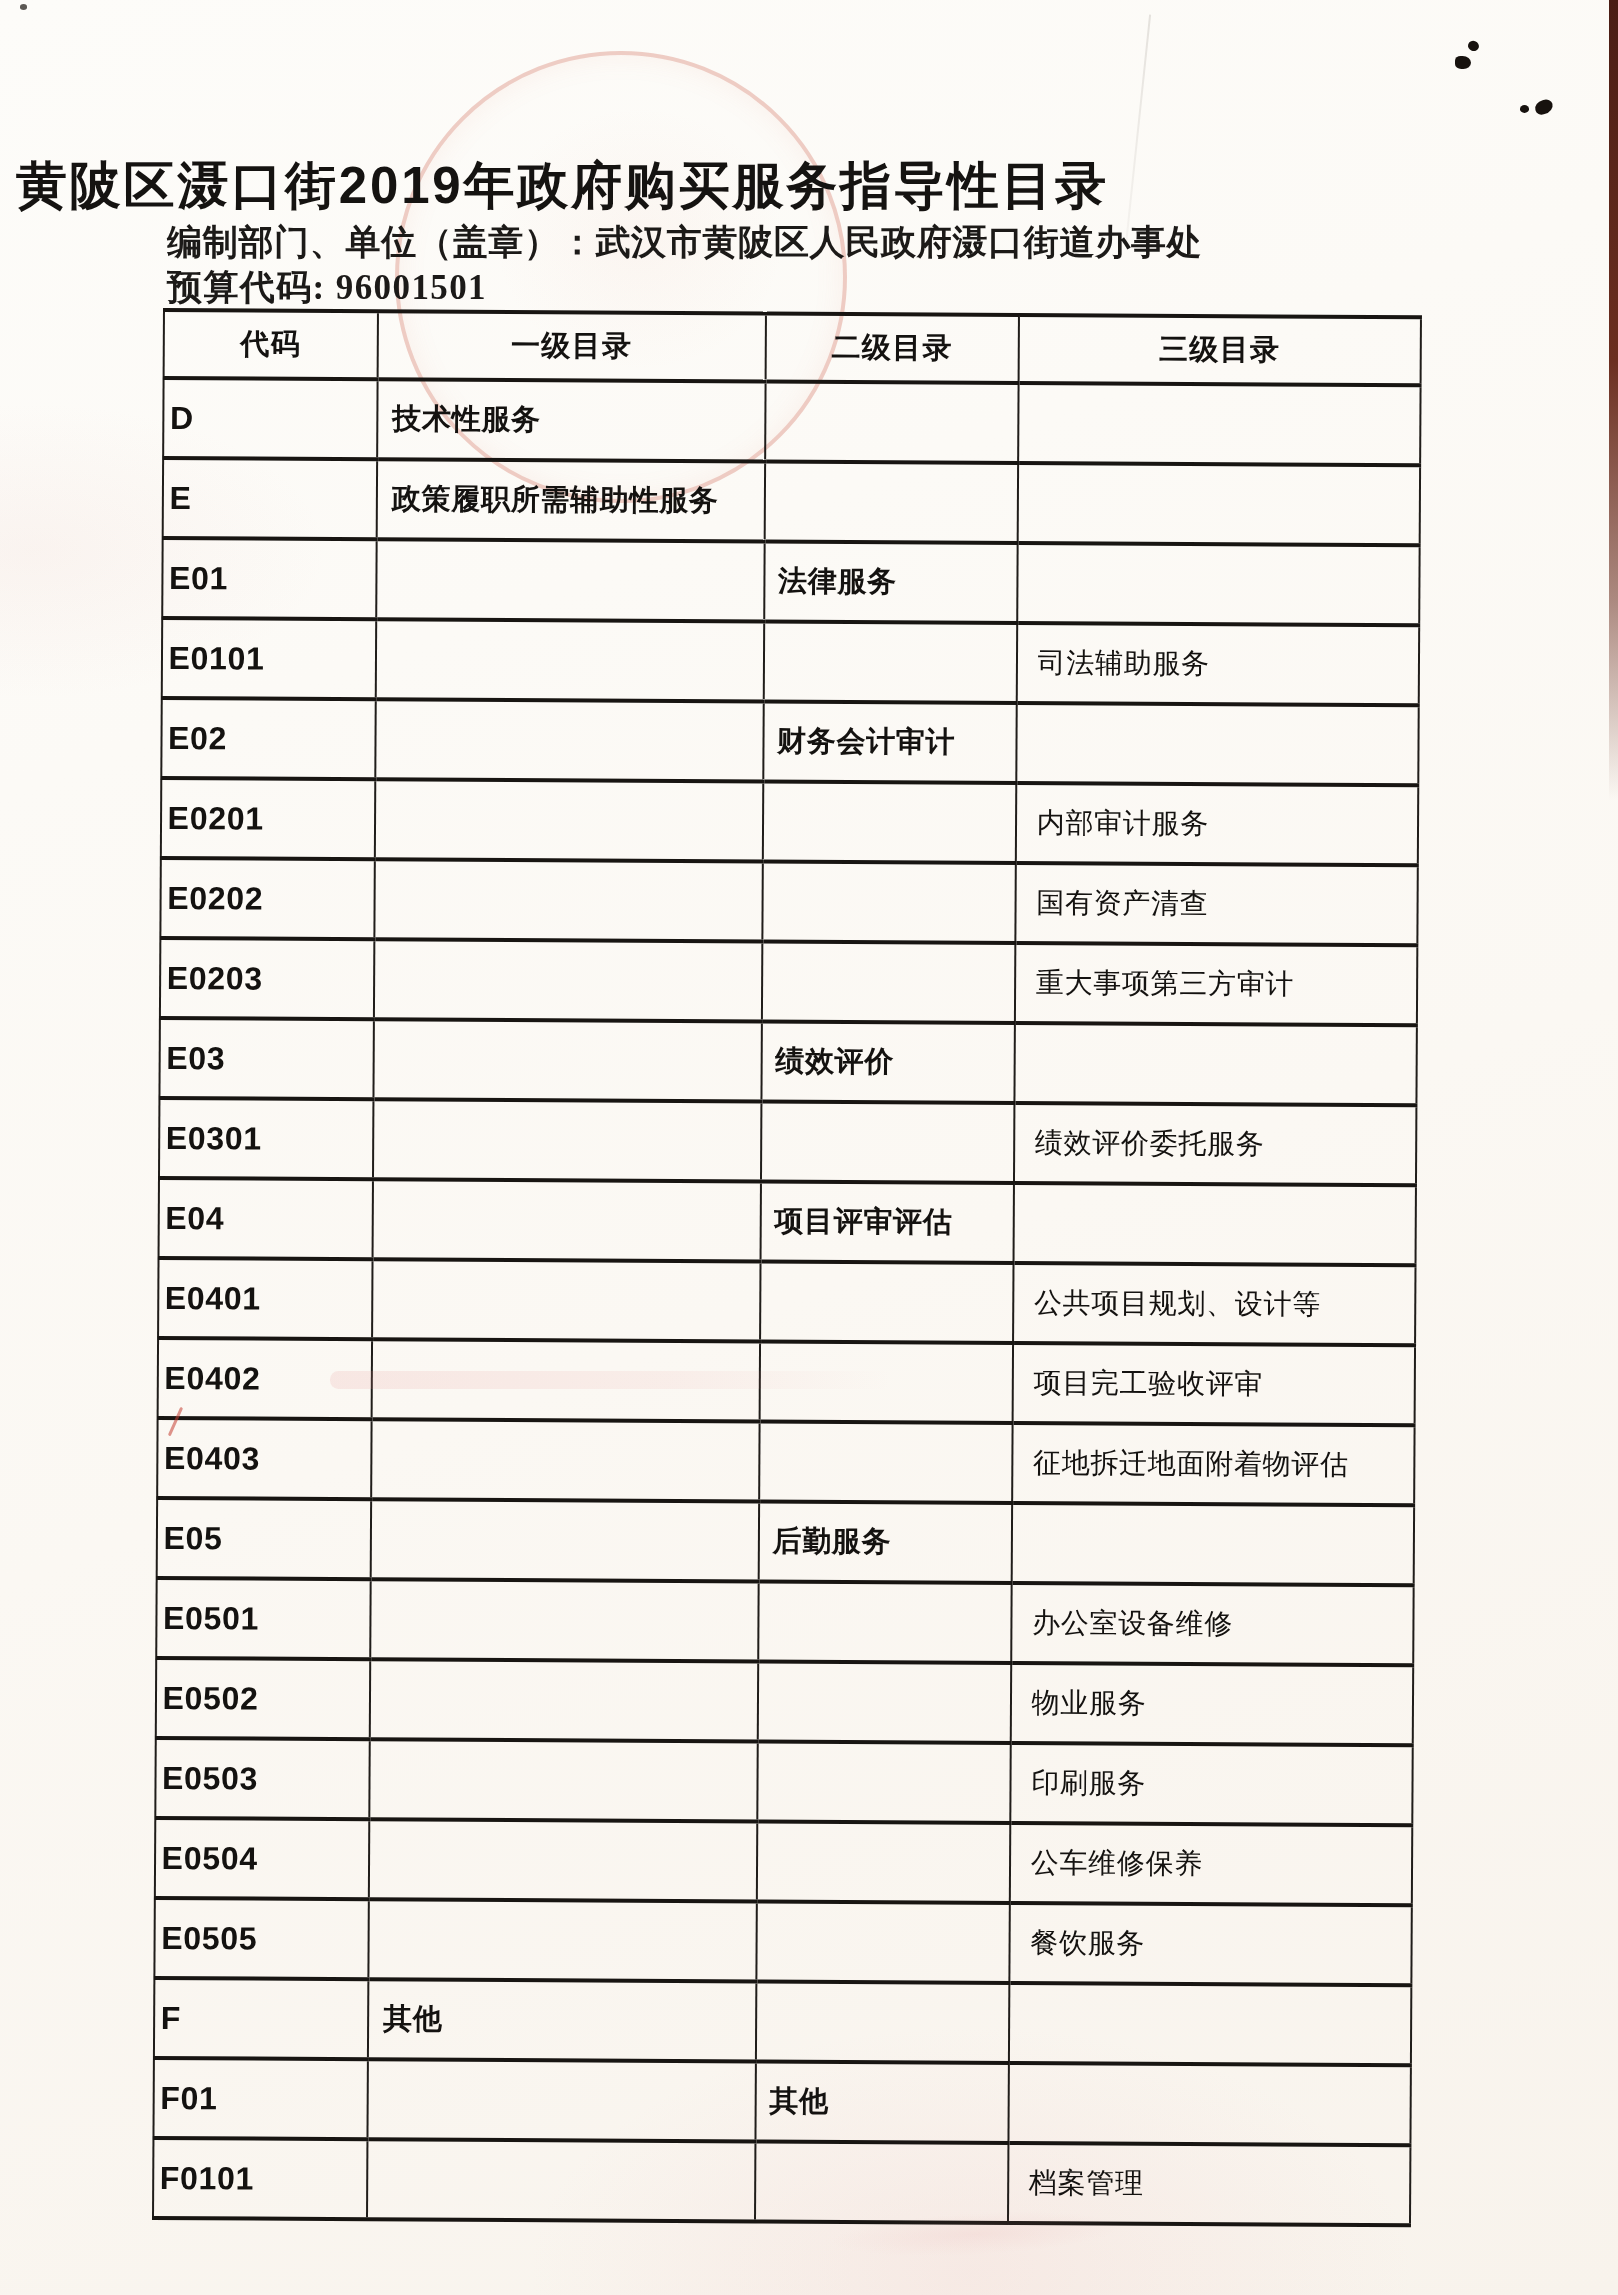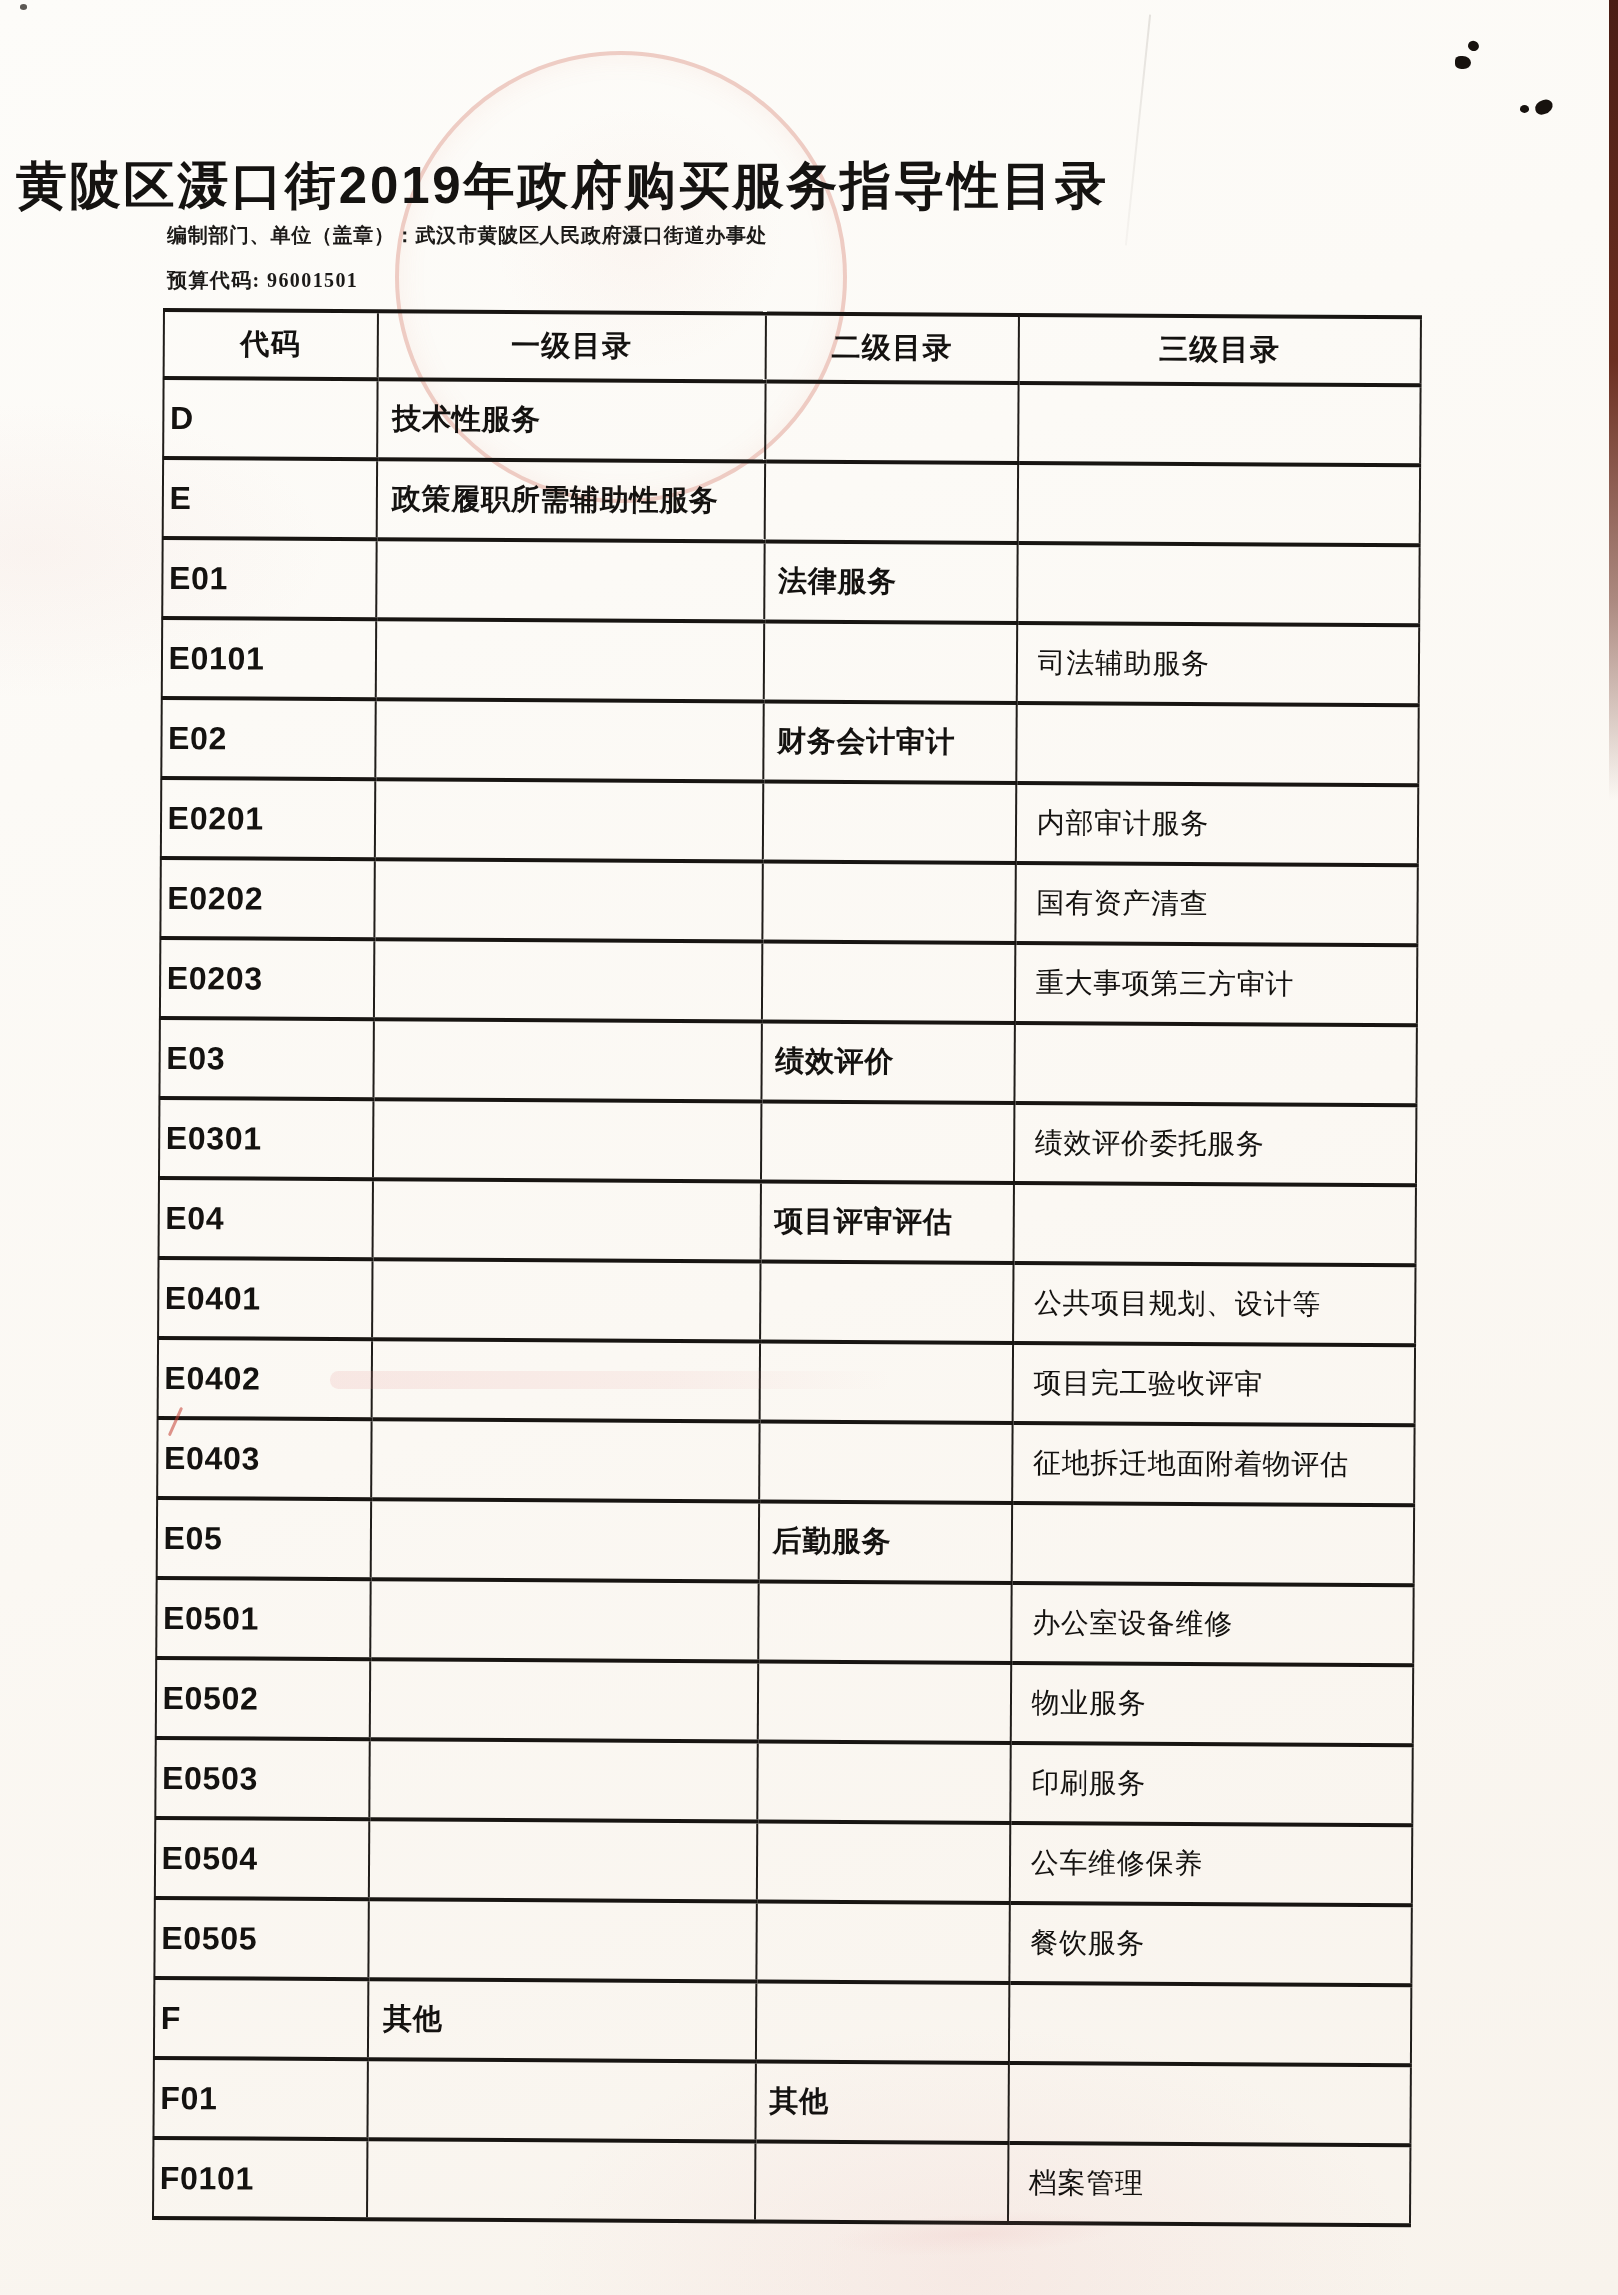--- a/index.html
+++ b/index.html
@@ -31,21 +31,21 @@
   .doc-title{
     position:absolute;top:139px;left:0;width:100%;margin:16px;
     text-align:left;
     font-family:Liberation Sans, sans-serif;
     font-weight:700;font-size:51px;line-height:1.2;
     letter-spacing:2.8px;color:#151311;
   }
   .meta-line{
     position:absolute;left:167px;
     font-family:"Liberation Serif", serif;
-    font-weight:600;font-size:20px;line-height:1;color:#1c1a18;
+    font-weight:600;font-size:35px;line-height:1;color:#1c1a18;
     letter-spacing:0.7px;white-space:nowrap;
   }
   .meta-line.l1{top:225px;}
   .meta-line.l2{top:270px;letter-spacing:1.4px;text-align:center;}
   .table-wrap{
     position:absolute;top:308px;left:163px;width:1257px;
     transform:rotate(0.33deg);transform-origin:0 0;
   }
   table.catalog{
     border-collapse:collapse;table-layout:fixed;width:100%;

